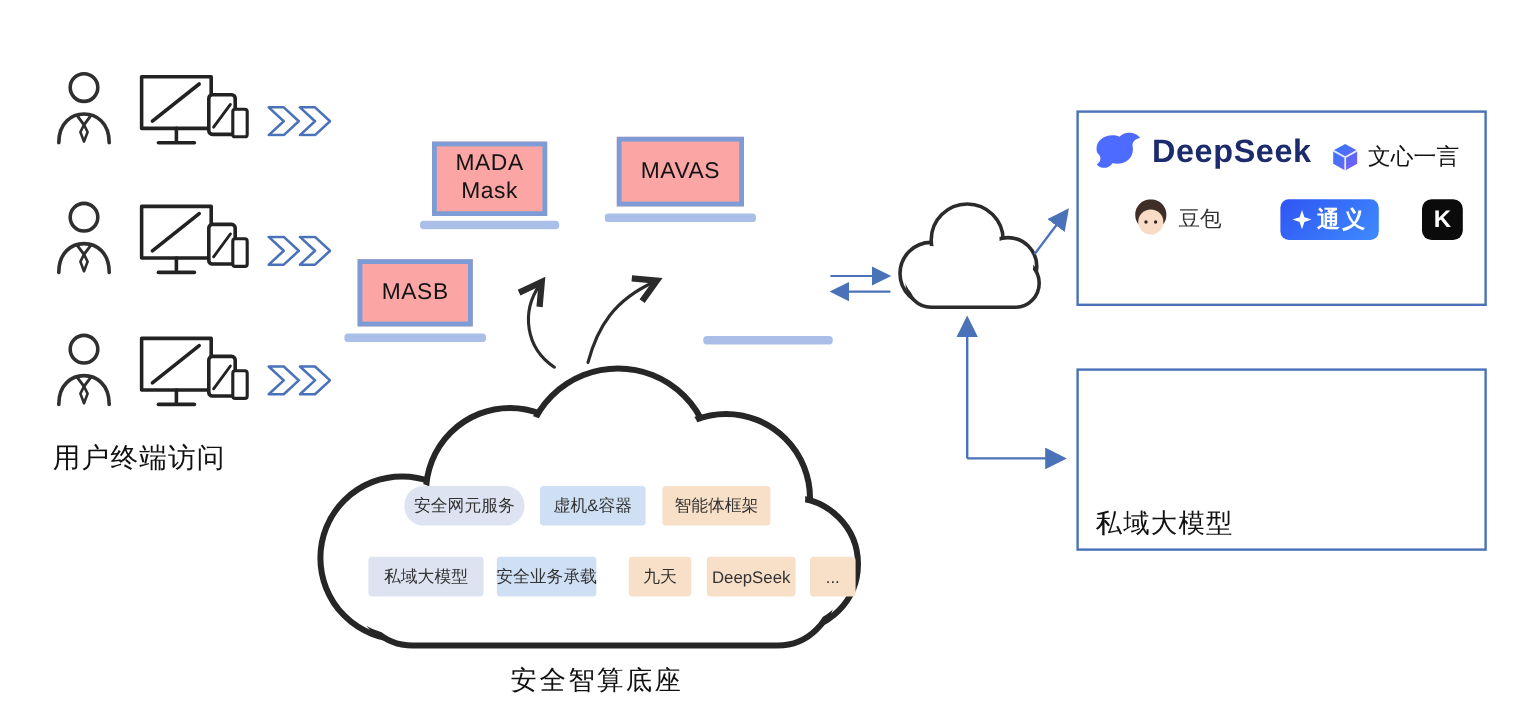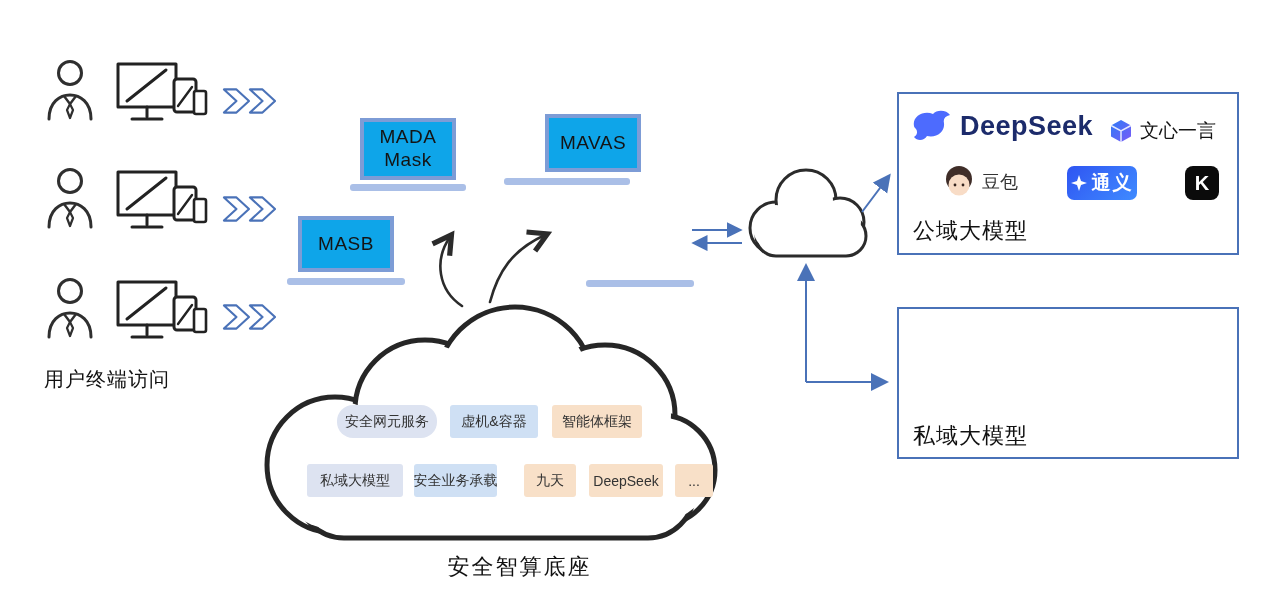--- a/index.html
+++ b/index.html
@@ -3,43 +3,43 @@
 <meta charset="utf-8">
 <style>
   html,body{margin:0;padding:0;background:#fff;}
   .canvas{
     position:relative;width:1267px;height:593px;background:#ffffff;
     font-family:"Liberation Sans","DejaVu Sans",sans-serif;overflow:hidden;color:#111;
   }
   svg{display:block;}
   .overlay{position:absolute;left:0;top:0;pointer-events:none;}
   .laptop{
-    position:absolute;box-sizing:border-box;border:4px solid #7d9cd6;background:#0ea5e9;
+    position:absolute;box-sizing:border-box;border:4px solid #7d9cd6;background:#fca5a5;
     display:flex;flex-direction:column;align-items:center;justify-content:center;
     font-size:19px;line-height:1.2;color:#141414;letter-spacing:.5px;
   }
   .laptop-base{position:absolute;height:7px;border-radius:3px;background:#aabfe7;}
   .model-box{position:absolute;box-sizing:border-box;border:2px solid #4a72b8;background:#fff;}
   .box-title{position:absolute;font-size:22px;color:#111;letter-spacing:1px;}
-  .diagram-label{position:absolute;font-size:20px;color:#111;letter-spacing:1px;}
+  .diagram-label{position:absolute;font-size:23px;color:#111;letter-spacing:1px;}
   .cloud-label{position:absolute;font-size:22px;color:#111;letter-spacing:2px;text-align:center;}
   .chip{
     position:absolute;box-sizing:border-box;height:33px;border-radius:3px;
     display:flex;align-items:center;justify-content:center;
     font-size:14px;color:#333;white-space:nowrap;
   }
   .chip.periwinkle{background:#dde3f1;}
   .chip.blue{background:#cfe0f4;}
   .chip.orange{background:#f8e0c8;}
   .logo-row{position:absolute;display:flex;align-items:center;gap:7px;}
   .deepseek-word{font-size:27px;font-weight:bold;color:#1c2b6b;letter-spacing:.5px;}
   .wenxin-word{font-size:19px;font-weight:500;color:#141414;}
   .doubao-word{font-size:18px;color:#333;}
   .tongyi-badge{
-    position:absolute;width:70px;height:34px;border-radius:7px;
+    position:absolute;width:82px;height:34px;border-radius:7px;
     background:linear-gradient(135deg,#2f55f2,#3f8bff);
     display:flex;align-items:center;justify-content:center;gap:5px;
     color:#fff;font-size:19px;font-weight:bold;letter-spacing:2px;
   }
   .kimi-tile{
     position:absolute;width:34px;height:34px;border-radius:8px;background:#0b0b0b;
     display:flex;align-items:center;justify-content:center;
     color:#fff;font-size:20px;font-weight:bold;
   }
 </style>
@@ -211,21 +211,21 @@
       </g>
     </g>
   </svg>
 
   <div class="laptop" style="left:360px;top:118px;width:96px;height:62px;">
     <span>MADA</span>
     <span>Mask</span>
   </div>
   <div class="laptop-base" style="left:350px;top:184px;width:116px;"></div>
 
-  <div class="laptop" style="left:514px;top:114px;width:96px;height:58px;margin-left:31px;">
+  <div class="laptop" style="left:514px;top:114px;width:106px;height:58px;">
     <span>MAVAS</span>
   </div>
   <div class="laptop-base" style="left:504px;top:178px;width:126px;"></div>
 
   <div class="laptop" style="left:298px;top:216px;width:96px;height:56px;">
     <span>MASB</span>
   </div>
   <div class="laptop-base" style="left:287px;top:278px;width:118px;"></div>
 
   <div class="laptop-base" style="left:586px;top:280px;width:108px;"></div>
@@ -257,32 +257,31 @@
     </div>
     <div class="tongyi-badge" style="left:168px;top:72px;">
       <svg width="16" height="16" viewBox="0 0 16 16">
         <path d="M8 0 L10 6 L16 8 L10 10 L8 16 L6 10 L0 8 L6 6 Z" fill="#ffffff"></path>
       </svg>
       <span>通义</span>
     </div>
     <div class="kimi-tile" style="left:286px;top:72px;">
       <span>K</span>
     </div>
-    <div class="box-title" style="left:14px;top:122px;">公域大模型</div>
   </div>
 
   <div class="model-box" style="left:897px;top:307px;width:342px;height:152px;">
     <div class="box-title" style="left:14px;top:112px;">私域大模型</div>
   </div>
 
   <div class="chip periwinkle" style="left:337px;top:405px;width:100px;border-radius:16px;">安全网元服务</div>
   <div class="chip blue" style="left:450px;top:405px;width:88px;text-align:right;">虚机&amp;容器</div>
   <div class="chip orange" style="left:552px;top:405px;width:90px;">智能体框架</div>
 
   <div class="chip periwinkle" style="left:307px;top:464px;width:96px;">私域大模型</div>
   <div class="chip blue" style="left:414px;top:464px;width:83px;">安全业务承载</div>
   <div class="chip orange" style="left:524px;top:464px;width:52px;">九天</div>
   <div class="chip orange" style="left:589px;top:464px;width:74px;">DeepSeek</div>
   <div class="chip orange" style="left:675px;top:464px;width:38px;">...</div>
 
-  <div class="cloud-label" style="left:432px;top:552px;width:175px;">安全智算底座</div>
+  <div class="cloud-label" style="left:410px;top:552px;width:175px;">安全智算底座</div>
 
 </div>
 
 </body></html>

